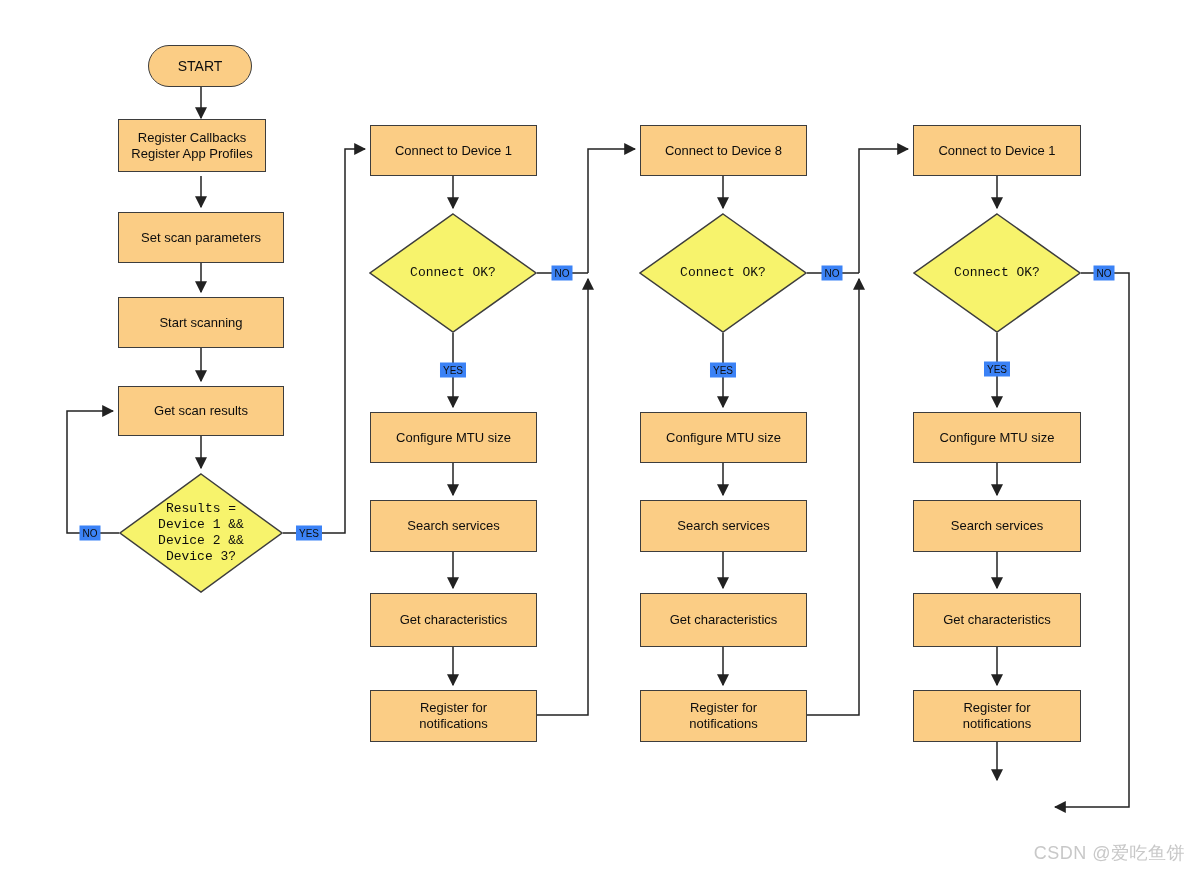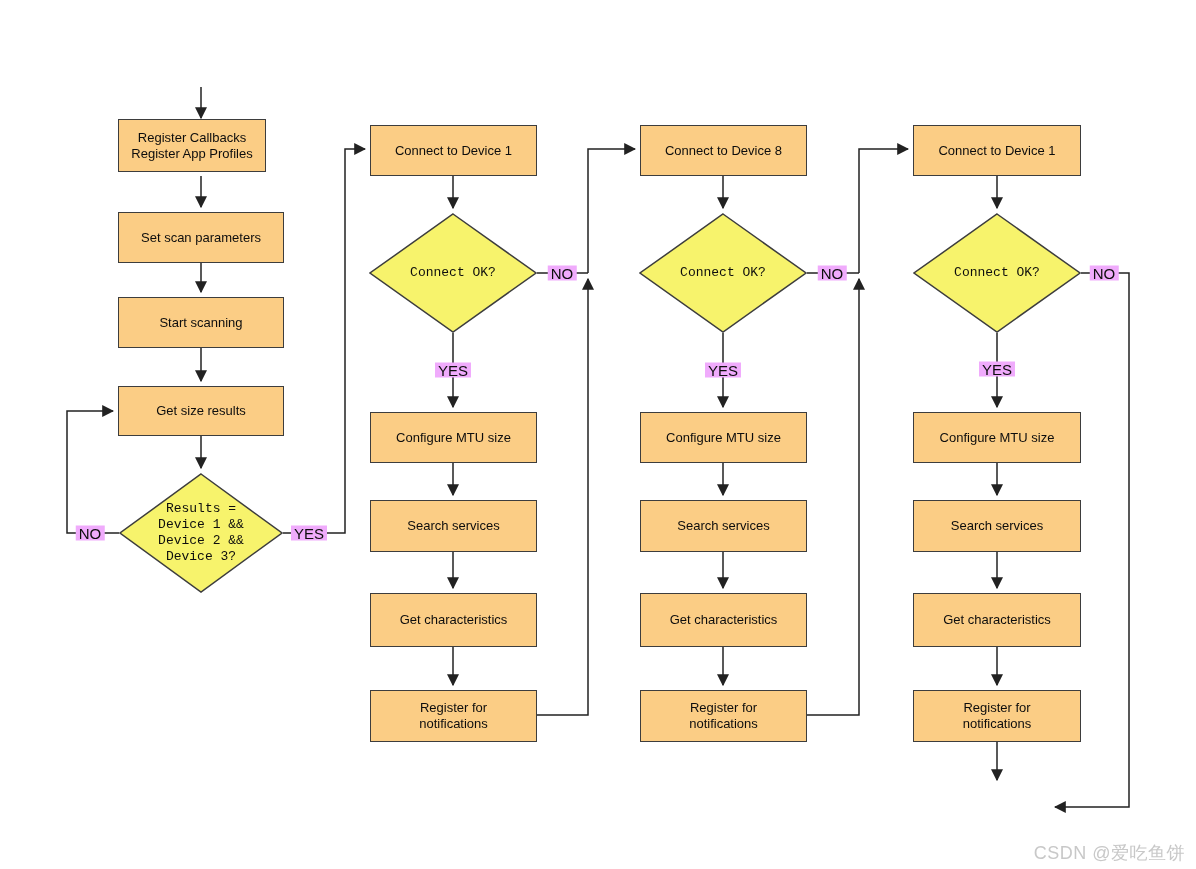--- a/index.html
+++ b/index.html
@@ -29,21 +29,21 @@
   .terminal .label{font-size:14px;}
   .diamond{position:absolute;font-family:Liberation Mono, monospace;}
   .diamond svg{position:absolute;left:0;top:0;display:block;}
   .diamond-shape{fill:var(--decision_fill,#f7f36c);stroke:var(--border,#3d3d3d);stroke-width:1.5px;}
   .diamond .label{
     position:absolute;left:0;top:0;right:0;bottom:0;
     display:flex;align-items:center;justify-content:center;text-align:center;
   }
   .edge-label{
     position:absolute;transform:translate(-50%,-50%);
-    background:#f0abfc;padding:0 3px;font-size:15px;line-height:15px;
+    background:#3b82f6;padding:0 3px;font-size:10px;line-height:15px;
   }
   .watermark{
     position:absolute;right:11px;top:841px;
     font-size:18px;letter-spacing:0.5px;color:var(--watermark,#c8c8c8);
   }
 </style>
 </head>
 <body>
 
 <div class="canvas">
@@ -83,36 +83,39 @@
 
     <polyline class="wire" points="997,176 997,208" marker-end="url(#arrowhead)"></polyline>
     <polyline class="wire" points="997,333 997,407" marker-end="url(#arrowhead)"></polyline>
     <polyline class="wire" points="997,463 997,495" marker-end="url(#arrowhead)"></polyline>
     <polyline class="wire" points="997,552 997,588" marker-end="url(#arrowhead)"></polyline>
     <polyline class="wire" points="997,647 997,685" marker-end="url(#arrowhead)"></polyline>
     <polyline class="wire" points="1081,273 1129,273 1129,807 1055,807" marker-end="url(#arrowhead)"></polyline>
     <polyline class="wire" points="997,742 997,780" marker-end="url(#arrowhead)"></polyline>
   </svg>
 
+  <div class="node terminal" style="left:148px;top:45px;width:104px;height:42px">
+    <span class="label">START</span>
+  </div>
 
   <div class="node process" style="left:118px;top:119px;width:148px;height:53px">
     <span class="label">Register Callbacks
 Register App Profiles</span>
   </div>
 
   <div class="node process" style="left:118px;top:297px;width:166px;height:51px">
     <span class="label">Start scanning</span>
   </div>
 
   <div class="node process" style="left:118px;top:212px;width:166px;height:51px">
     <span class="label">Set scan parameters</span>
   </div>
 
   <div class="node process" style="left:118px;top:386px;width:166px;height:50px">
-    <span class="label">Get size results</span>
+    <span class="label">Get scan results</span>
   </div>
 
   <div class="diamond" style="left:119px;top:473px;width:164px;height:120px">
     <svg width="164" height="120" viewBox="0 0 164 120">
       <polygon class="diamond-shape" points="82,1 163,60 82,119 1,60"></polygon>
     </svg>
     <span class="label">Results =
 Device 1 &amp;&amp;
 Device 2 &amp;&amp;
 Device 3?</span>

